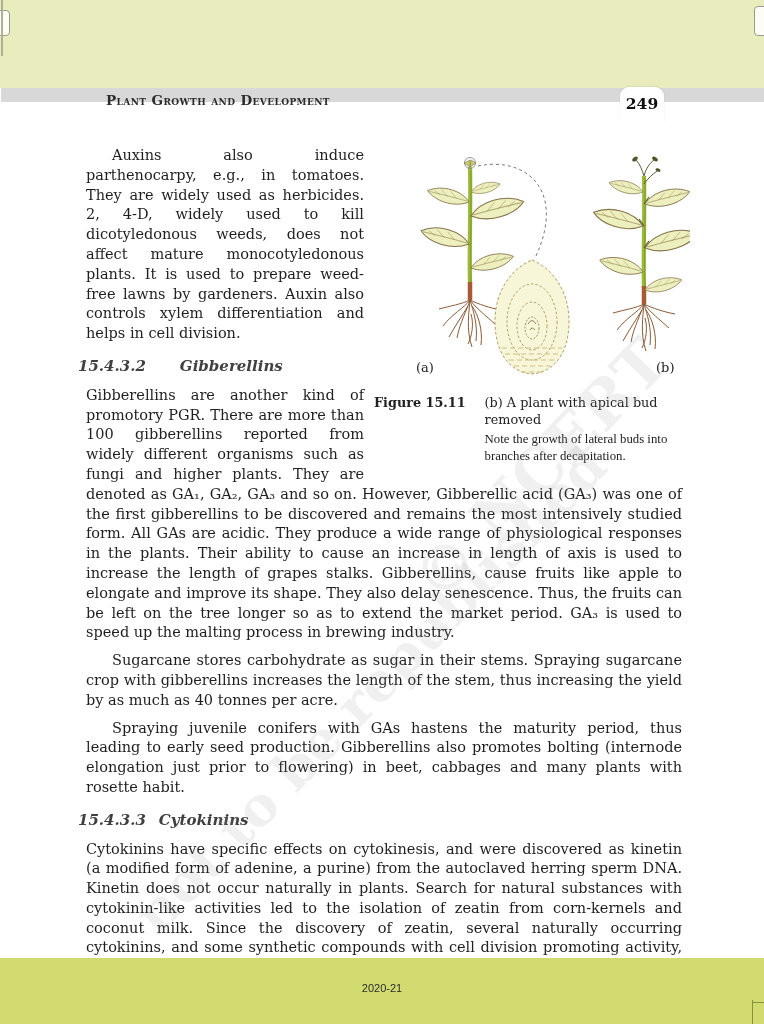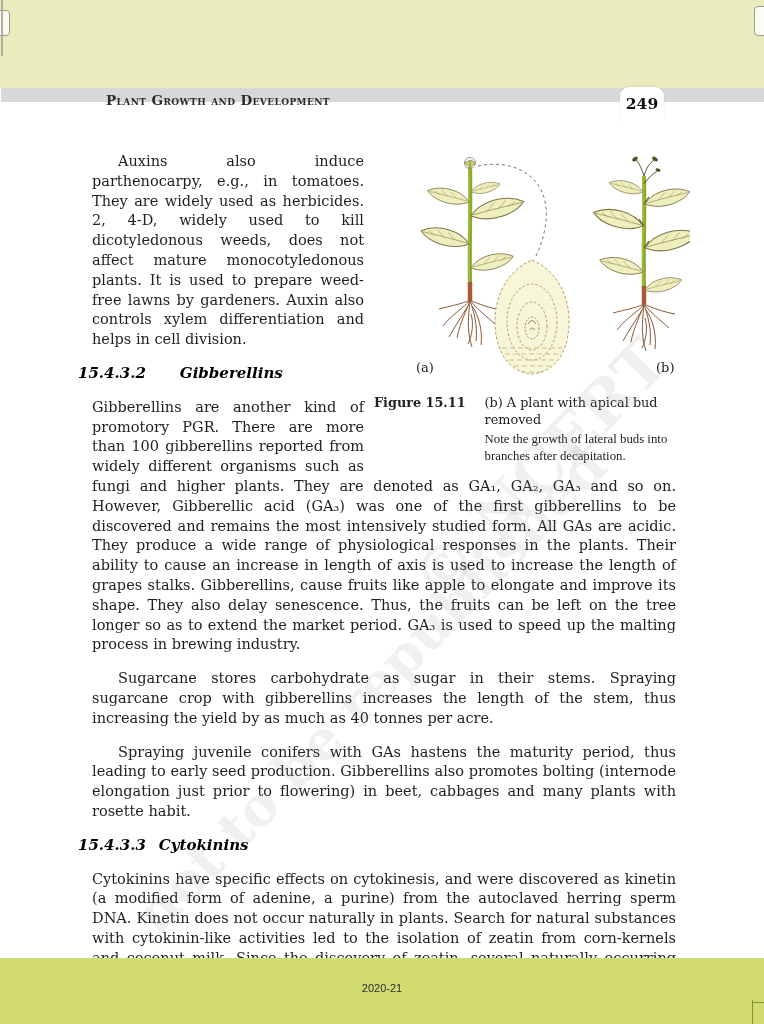--- a/index.html
+++ b/index.html
@@ -53,25 +53,25 @@
   }
   
   .content {
     position: absolute; left: 78px; top: 112px;
     width: 612px;
     padding-top: 26px;
     font-size: 14.5px;
     line-height: 19.8px;
     text-align: justify;
   }
-  .para { margin: 14px; }
+  .para { margin: 8px; }
   .para.indent { text-indent: 26px; }
   .section-heading {
     font-size: 15px; font-weight: bold; font-style: italic;
-    color: #000000;
+    color: #404040;
     margin: 13px 0 9px 0;
     text-align: left;
   }
   .section-heading .h-num-wide { margin-right: 34px; }
   .section-heading .h-num { margin-right: 13px; margin-top: 11px; }
   
   .figure-block {
     float: right;
     width: 316px;
     margin: 12px 0 10px 10px;

